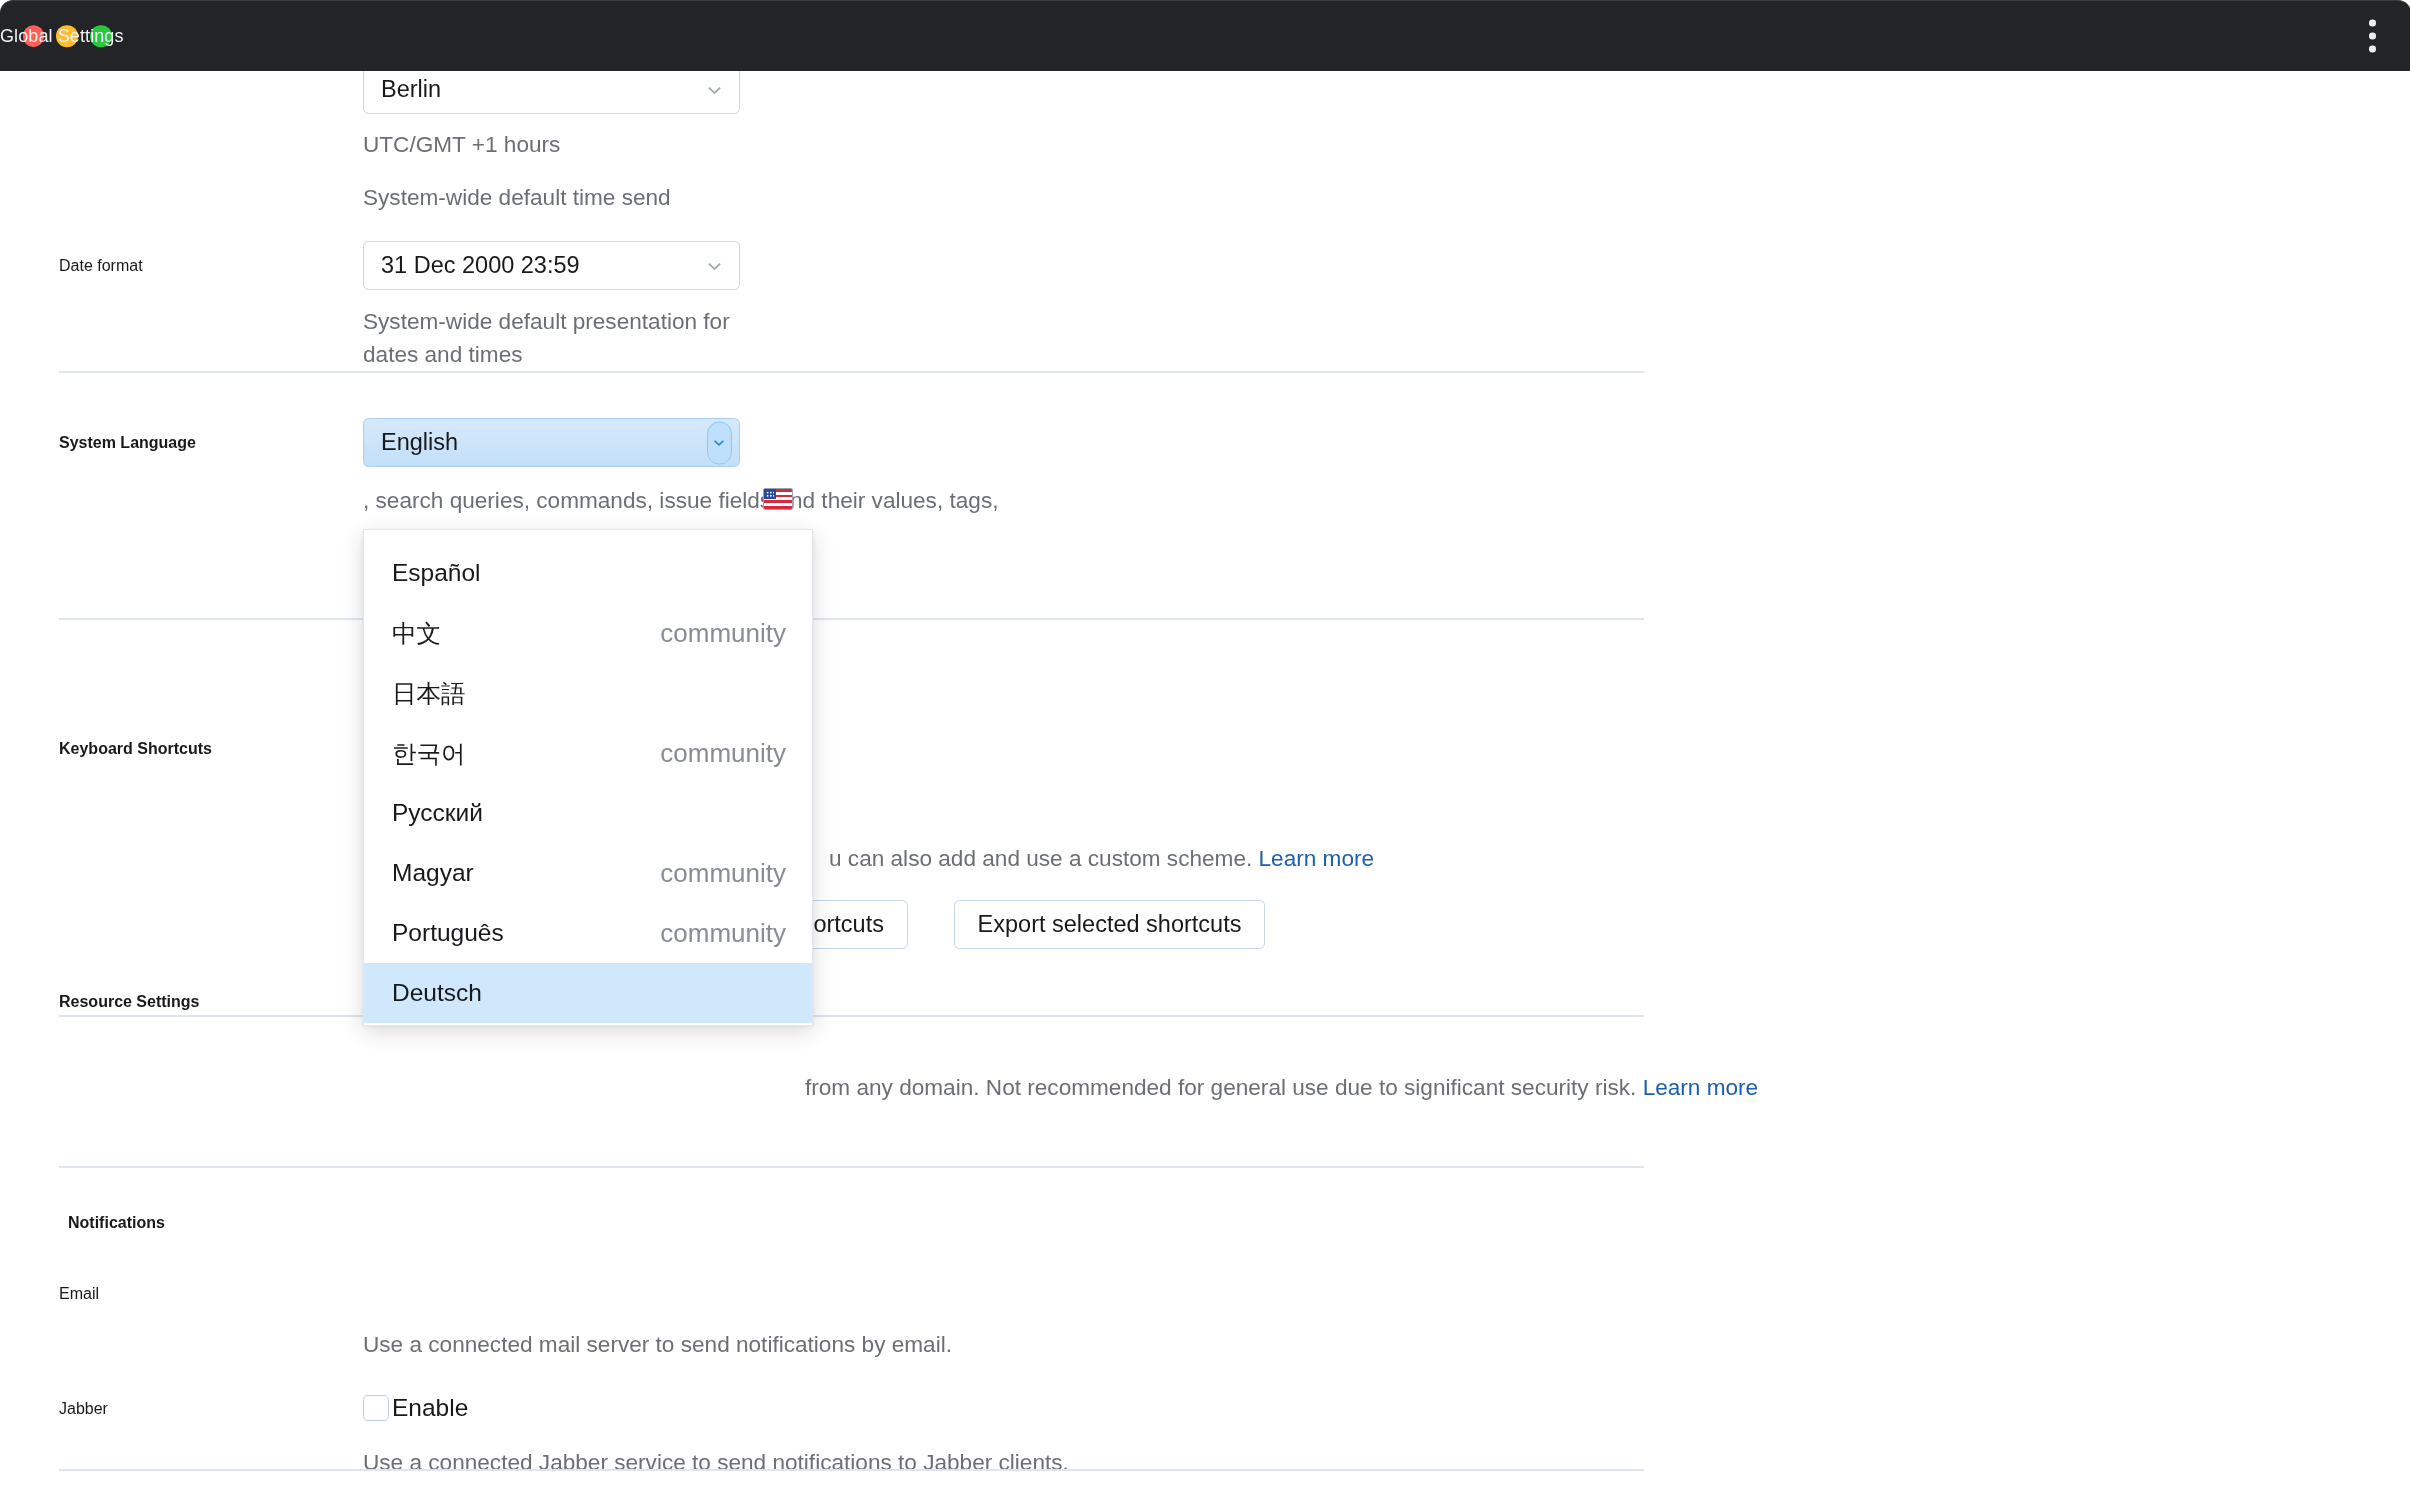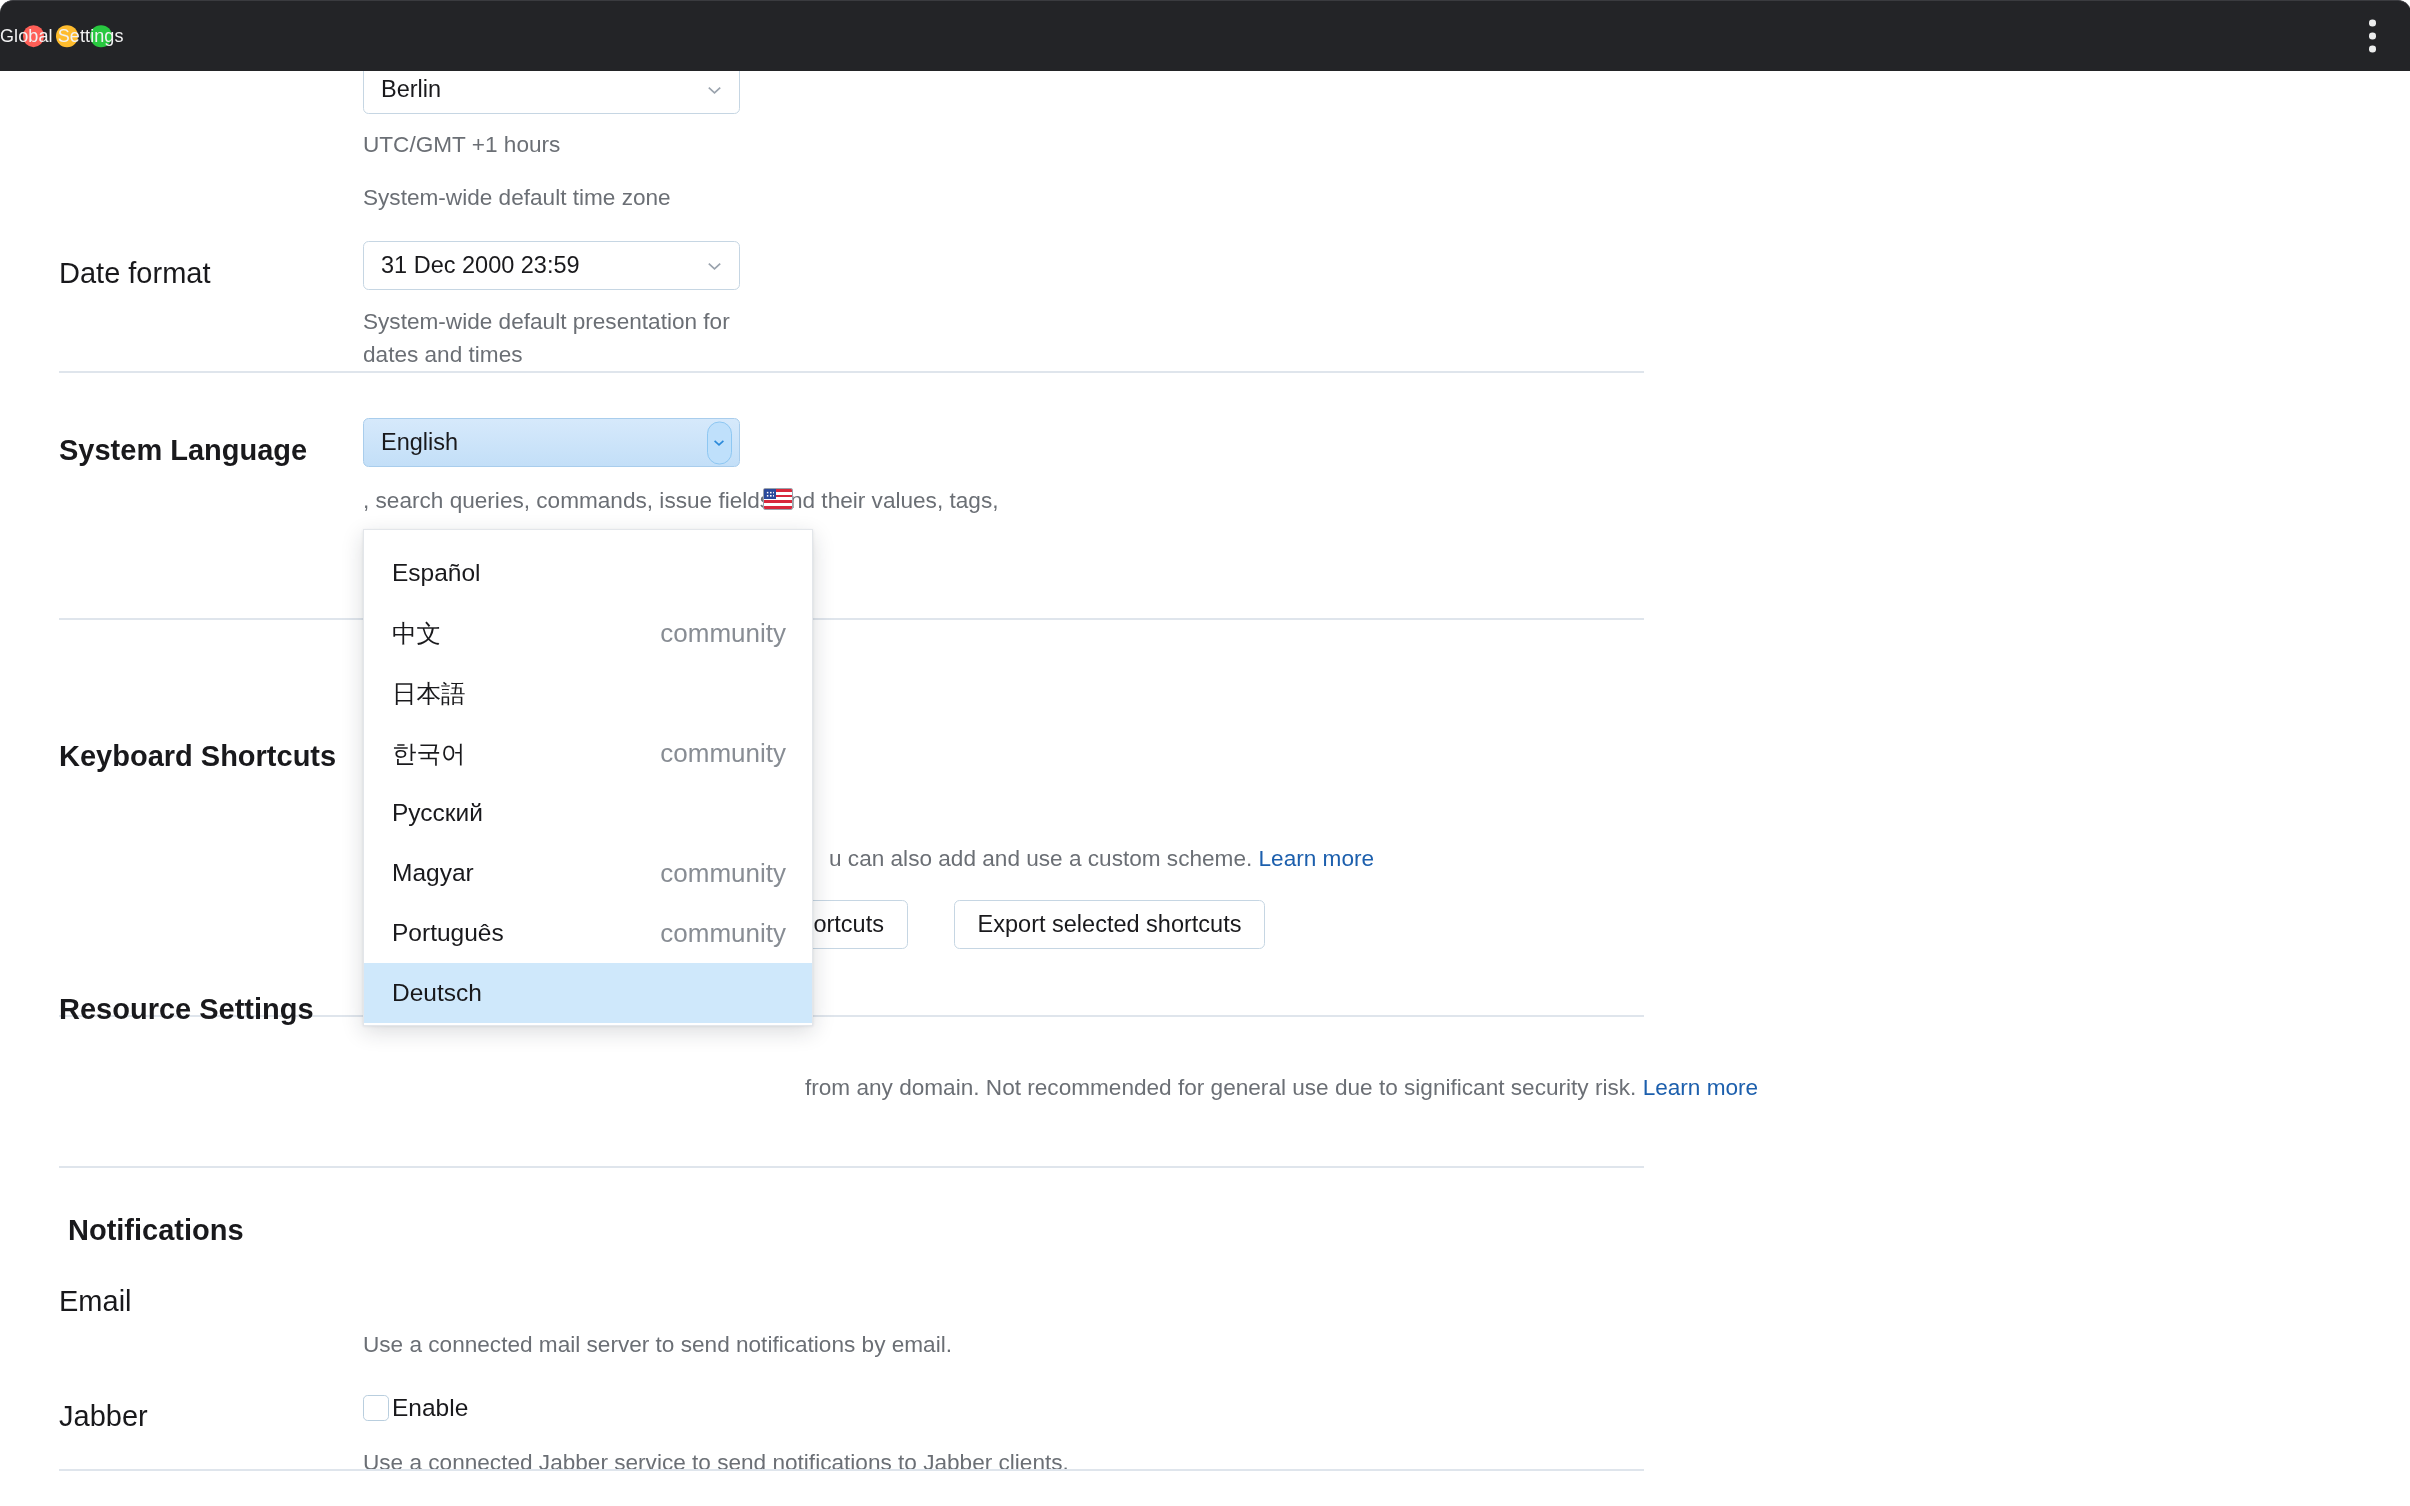--- a/index.html
+++ b/index.html
@@ -37,21 +37,21 @@
 
   
   #page {
     position: absolute; left: 0; top: 71px;
     width: 2411px; height: 1436px; background: #ffffff;
     overflow: hidden;
   }
   .form-row { position: absolute; }
   .row-label {
     position: absolute; left: 59px; width: 282px;
-    font-size: 29px; color: #19191c; line-height: 1.2;
+    font-size: 16px; color: #19191c; line-height: 1.2;
   }
   .row-label.bold { font-weight: 700; }
   .control-col { position: absolute; left: 363px; }
 
   
   .select {
     position: relative; height: 49px; width: 377px;
     border: 0.9px solid #c6d6e3; border-radius: 5.6px; background: #fff;
     display: flex; align-items: center; padding: 0 41px 0 17px;
     font-size: 23.5px; color: #19191c; cursor: pointer; white-space: nowrap;
@@ -156,21 +156,21 @@
     <div class="control-col" style="top:-5.6px;">
       <div class="select">
         <span>Berlin</span>
         <span class="chev">
           <svg viewBox="0 0 20 20" fill="none" stroke="#9aa3ad" stroke-width="1.8">
               <path d="M4 7.5 10 13 16 7.5"></path>
             </svg>
         </span>
       </div>
       <div class="hint" style="margin-top:15px;">UTC/GMT +1 hours</div>
-      <div class="hint" style="margin-top:20px;">System-wide default time zone</div>
+      <div class="hint" style="margin-top:20px;">System-wide default time send</div>
     </div>
   </div>
 
   <div class="form-row">
     <div class="row-label" style="top:185px;">Date format</div>
     <div class="control-col" style="top:170px;">
       <div class="select">
         <span>31 Dec 2000 23:59</span>
         <span class="chev">
           <svg viewBox="0 0 20 20" fill="none" stroke="#9aa3ad" stroke-width="1.8">

